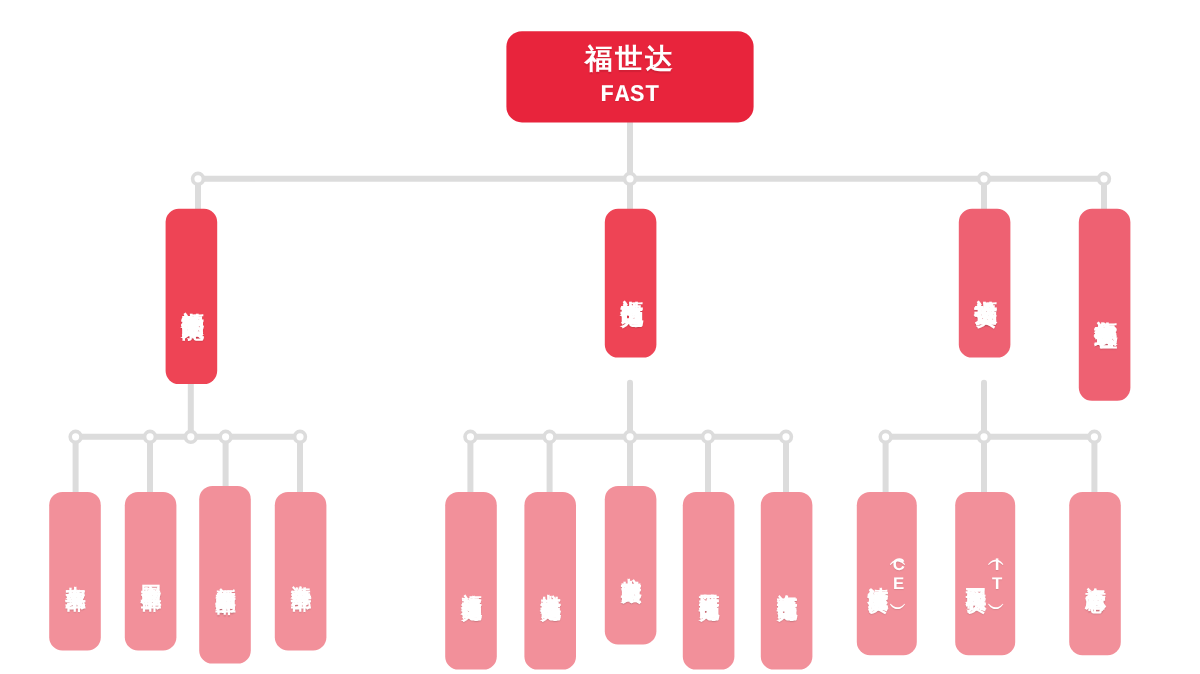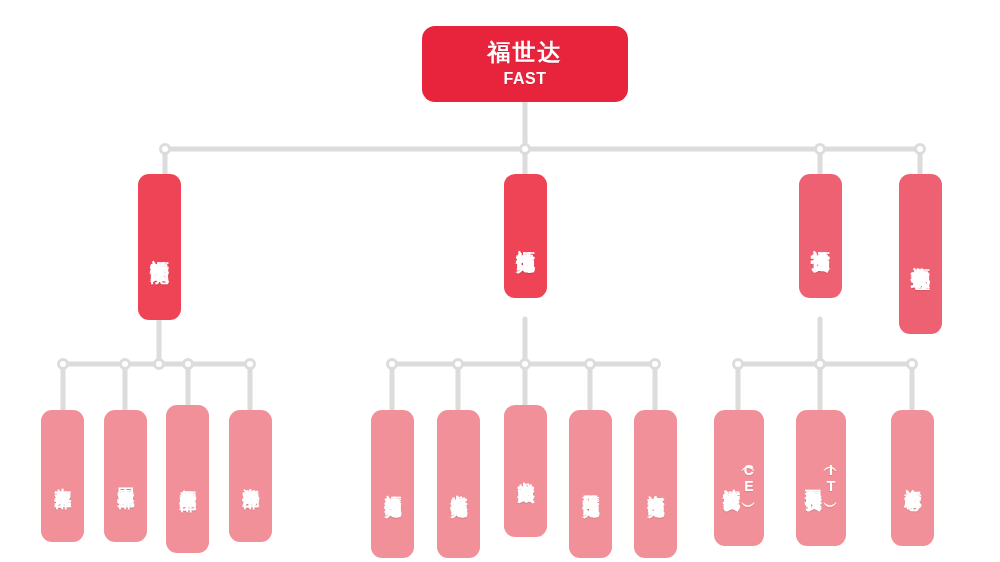--- a/index.html
+++ b/index.html
@@ -34,24 +34,25 @@
   .node.lvl2.soft{background:#EE6172;}
   .node.lvl3{background:#F2909A;}
 
   .root-cn{
     font-size:23px;
     font-weight:700;
     letter-spacing:2px;
     line-height:1.1;
   }
   .root-en{
-    font-size:16px;
+    font-size:20px;
     font-weight:700;
     letter-spacing:.5px;
     margin-top:5px;
+    font-family:Liberation Mono, monospace;
   }
 
   
   .vtext{
     writing-mode:vertical-rl;
     text-orientation:upright;
     -webkit-text-orientation:upright;
     line-height:1.06;
     letter-spacing:1px;
     font-weight:700;

